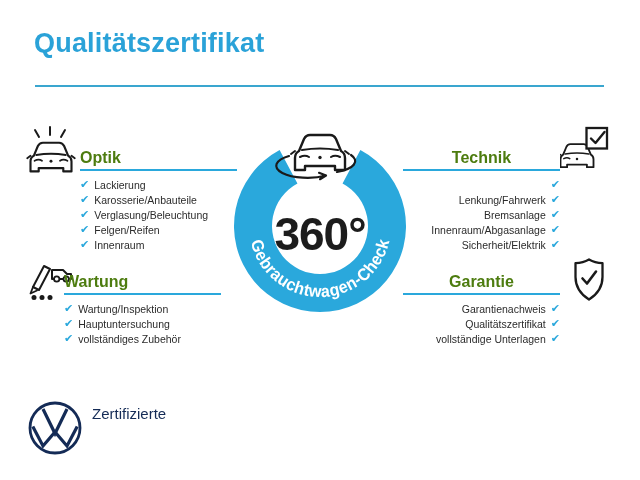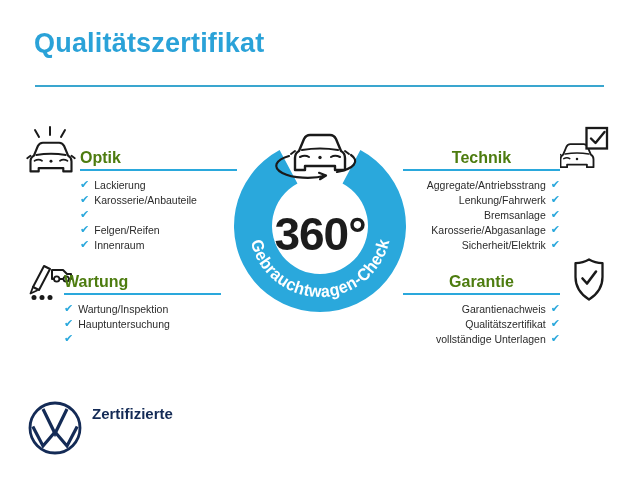--- a/index.html
+++ b/index.html
@@ -24,21 +24,21 @@
   .chk{color:#2aa8dc;font-family:"DejaVu Sans",sans-serif;font-size:11px;font-weight:700;line-height:1;}
   .right .sec-head{text-align:center;}
   .right .li{flex-direction:row-reverse;}
   .badge{position:absolute;left:225px;top:110px;}
   .ring{fill:#2aa8dc;}
   .ring-text{font-family:"Liberation Sans",sans-serif;font-size:17px;font-weight:700;fill:#ffffff;letter-spacing:.4px;}
   .deg{font-family:"Liberation Sans",sans-serif;font-size:46px;font-weight:700;fill:#1c1c1c;letter-spacing:-1px;}
   .ln{fill:none;stroke:#1a1a1a;stroke-linecap:round;stroke-linejoin:round;}
   .footer-text{
     position:absolute;left:92px;top:404px;
-    font-size:15px;font-weight:700;line-height:19px;color:#142b56;
+    font-size:15px;font-weight:400;line-height:19px;color:#142b56;
   }
 </style>
 </head>
 <body>
 
 <div class="stage">
 
   <div class="title">Qualitätszertifikat</div>
   <div class="divider"></div>
 
@@ -108,51 +108,51 @@
       <div class="li">
           <span class="chk">✔</span>
           <span class="lbl">Lackierung</span>
         </div>
       <div class="li">
           <span class="chk">✔</span>
           <span class="lbl">Karosserie/Anbauteile</span>
         </div>
       <div class="li">
           <span class="chk">✔</span>
+          <span class="lbl">Verglasung/Beleuchtung</span>
         </div>
       <div class="li">
           <span class="chk">✔</span>
           <span class="lbl">Felgen/Reifen</span>
         </div>
       <div class="li">
           <span class="chk">✔</span>
           <span class="lbl">Innenraum</span>
         </div>
     </div>
   </div>
 
   <div class="sec right" style="left:403px;top:148px;">
     <div class="sec-head">Technik</div>
     <div class="sec-rule"></div>
     <div class="list">
       <div class="li">
           <span class="chk">✔</span>
-          <span class="lbl">Aggregate/Antriebsstrang</span>
         </div>
       <div class="li">
           <span class="chk">✔</span>
           <span class="lbl">Lenkung/Fahrwerk</span>
         </div>
       <div class="li">
           <span class="chk">✔</span>
           <span class="lbl">Bremsanlage</span>
         </div>
       <div class="li">
           <span class="chk">✔</span>
-          <span class="lbl">Karosserie/Abgasanlage</span>
+          <span class="lbl">Innenraum/Abgasanlage</span>
         </div>
       <div class="li">
           <span class="chk">✔</span>
           <span class="lbl">Sicherheit/Elektrik</span>
         </div>
     </div>
   </div>
 
   <div class="sec" style="left:64px;top:272px;">
     <div class="sec-head">Wartung</div>
@@ -161,20 +161,21 @@
       <div class="li">
           <span class="chk">✔</span>
           <span class="lbl">Wartung/Inspektion</span>
         </div>
       <div class="li">
           <span class="chk">✔</span>
           <span class="lbl">Hauptuntersuchung</span>
         </div>
       <div class="li">
           <span class="chk">✔</span>
+          <span class="lbl">vollständiges Zubehör</span>
         </div>
     </div>
   </div>
 
   <div class="sec right" style="left:403px;top:272px;">
     <div class="sec-head">Garantie</div>
     <div class="sec-rule"></div>
     <div class="list">
       <div class="li">
           <span class="chk">✔</span>

